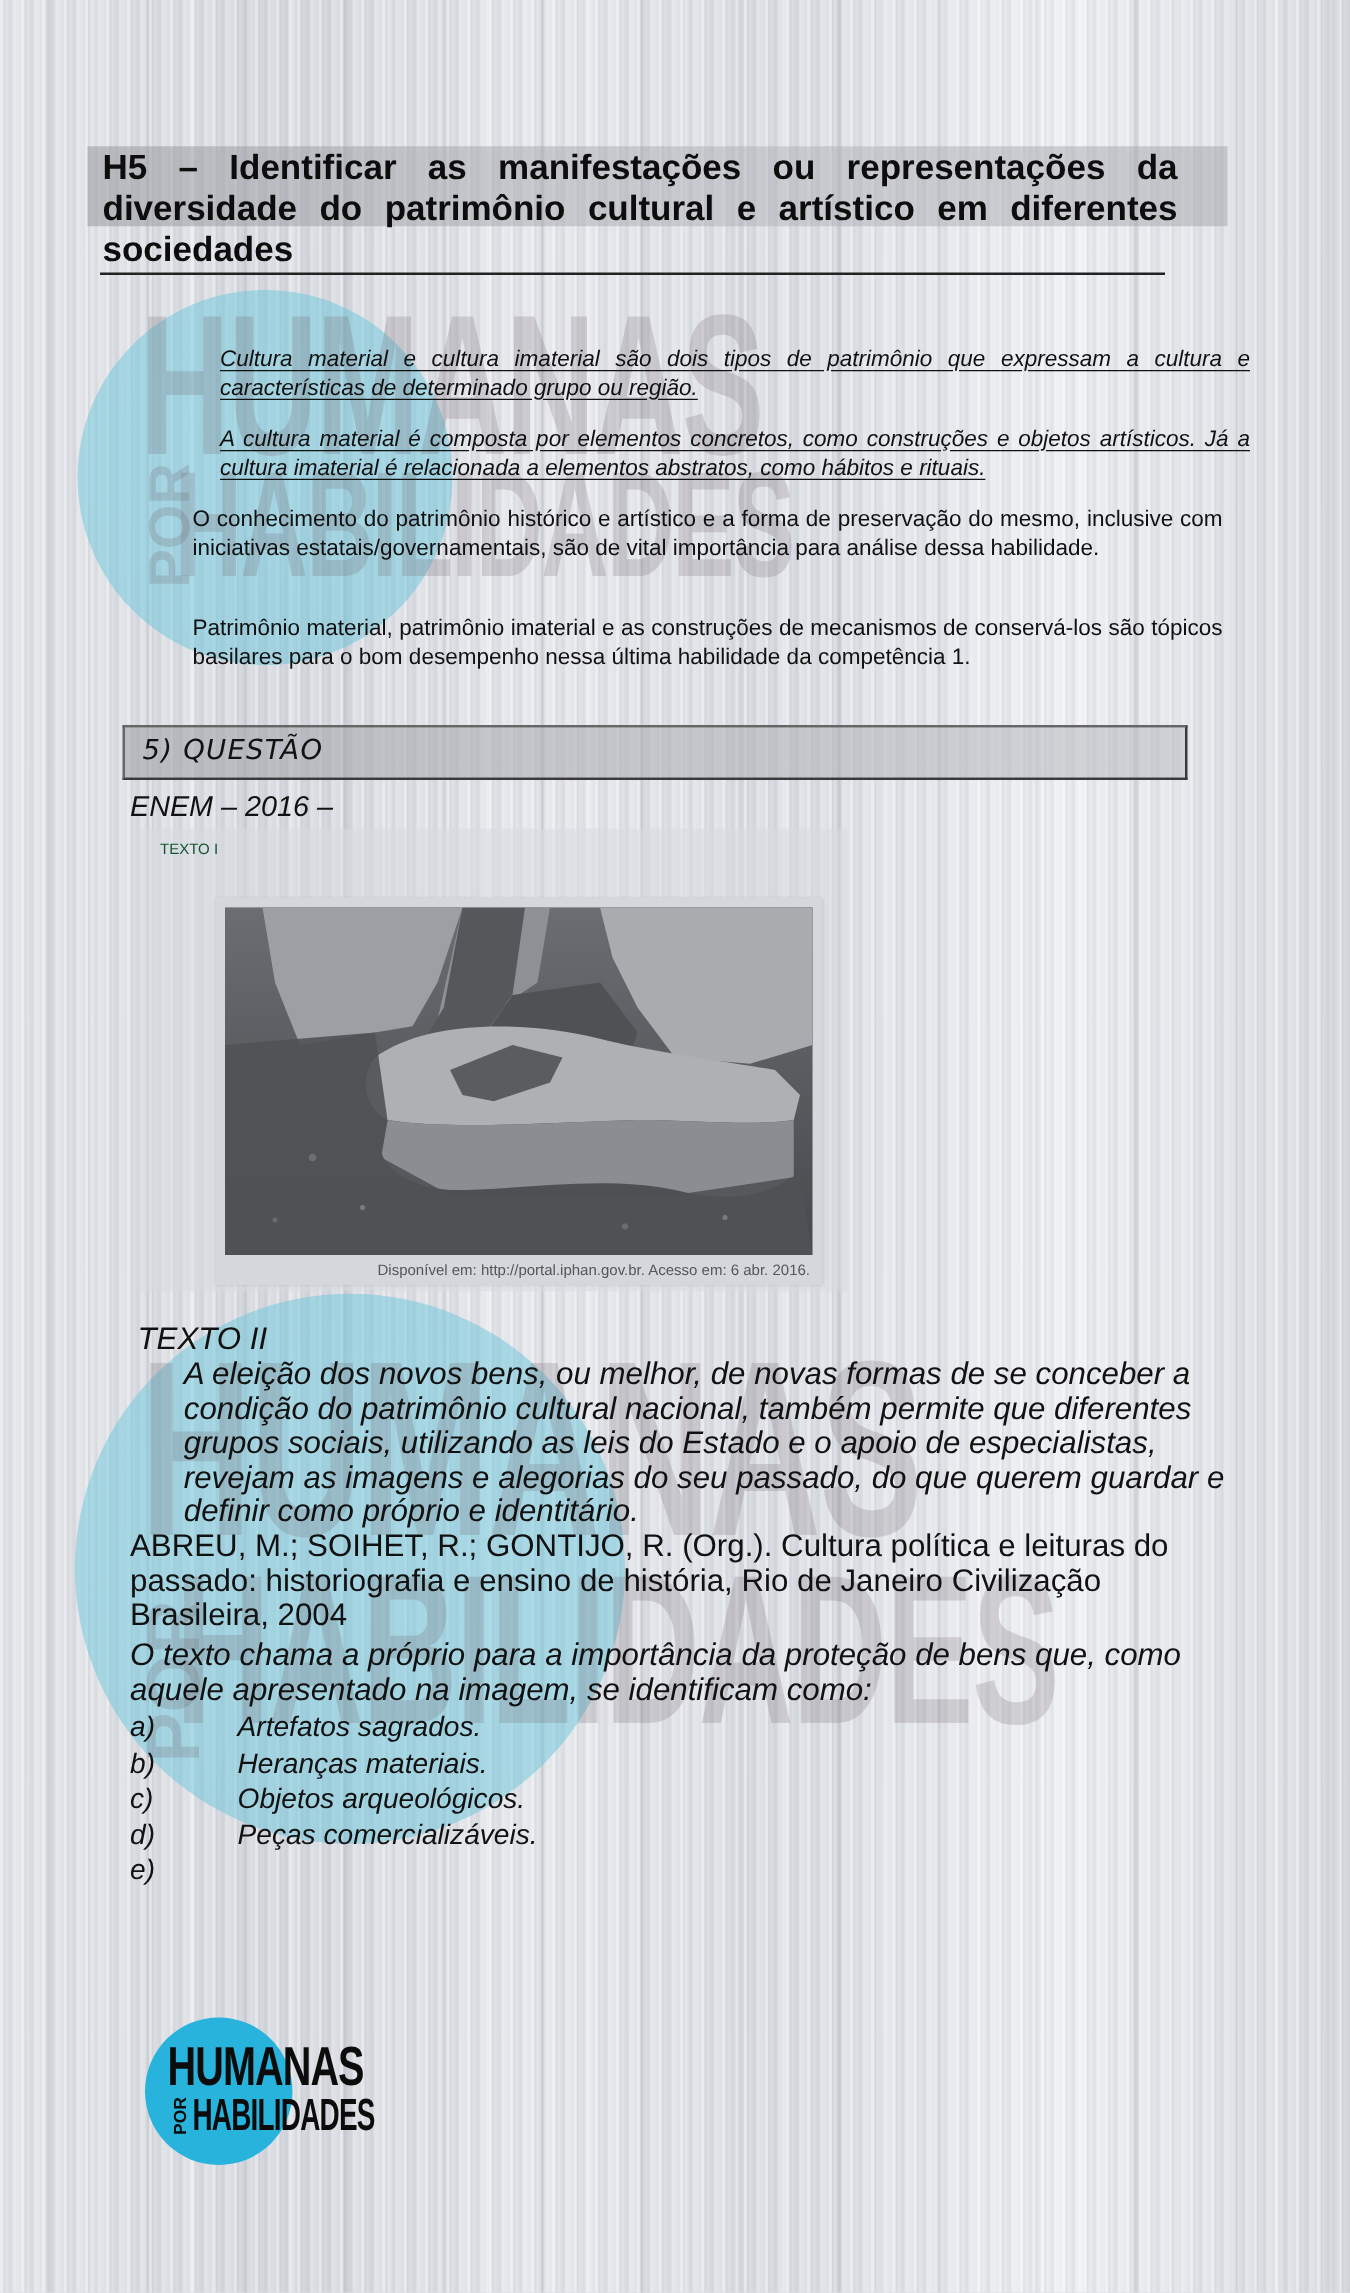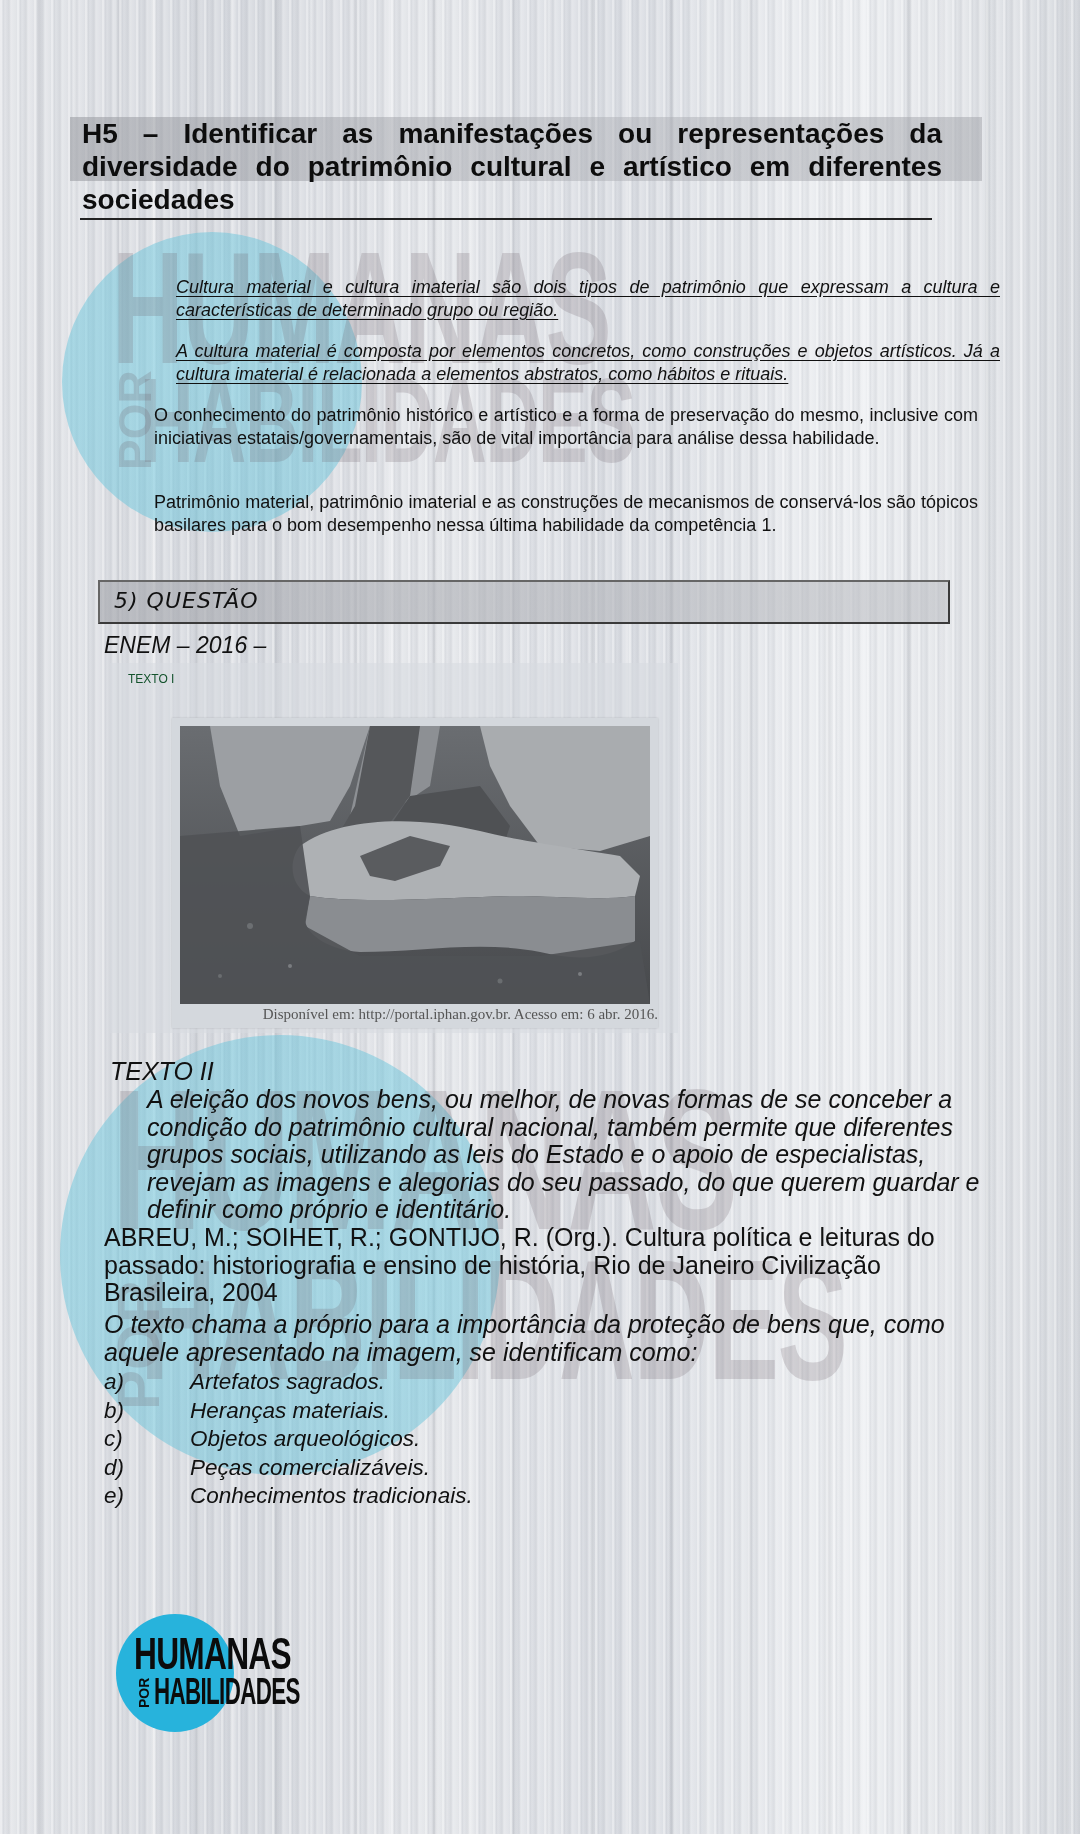--- a/index.html
+++ b/index.html
@@ -77,21 +77,21 @@
   }
   .photo-frame {
     position: absolute; left: 172px; top: 718px; width: 486px; height: 310px;
     background: #d4d8dd; box-shadow: 0 0 2px rgba(0,0,0,0.15);
   }
   .photo {
     position: absolute; left: 8px; top: 8px; width: 470px; height: 278px; overflow: hidden;
     background: #5e6165;
   }
   .photo-caption {
-    position: absolute; right: 0; bottom: 5px; font-size: 15px; color: #555; font-family: Liberation Serif, serif;
+    position: absolute; right: 10px; bottom: 5px; font-size: 12px; color: #555;
   }
   .body-text {
     position: absolute; left: 104px; width: 880px; font-style: italic; font-size: 25px;
     line-height: 27.5px; color: #111;
   }
   .options { position: absolute; left: 104px; top: 1368px; font-style: italic; font-size: 22.5px; line-height: 28.5px; }
   .opt { display: flex; }
   .opt .letter { width: 86px; }
   .logo { position: absolute; left: 116px; top: 1614px; width: 180px; height: 120px; }
   .logo .circle {
@@ -198,21 +198,20 @@
   <div class="opt">
     <span class="letter">c)</span>
     <span>Objetos arqueológicos.</span>
   </div>
   <div class="opt">
     <span class="letter">d)</span>
     <span>Peças comercializáveis.</span>
   </div>
   <div class="opt">
     <span class="letter">e)</span>
-    <span>Conhecimentos tradicionais.</span>
   </div>
 </div>
 
 <div class="logo">
   <div class="circle"></div>
   <div class="humanas">HUMANAS</div>
   <div class="por">POR</div>
   <div class="habilidades">HABILIDADES</div>
 </div>
 

